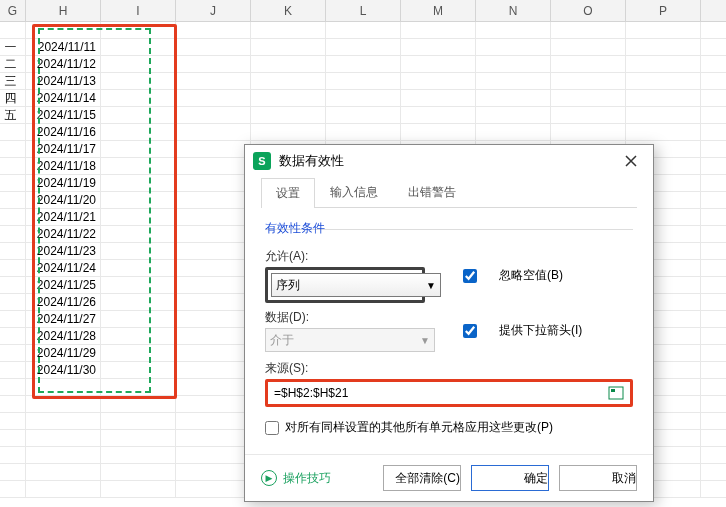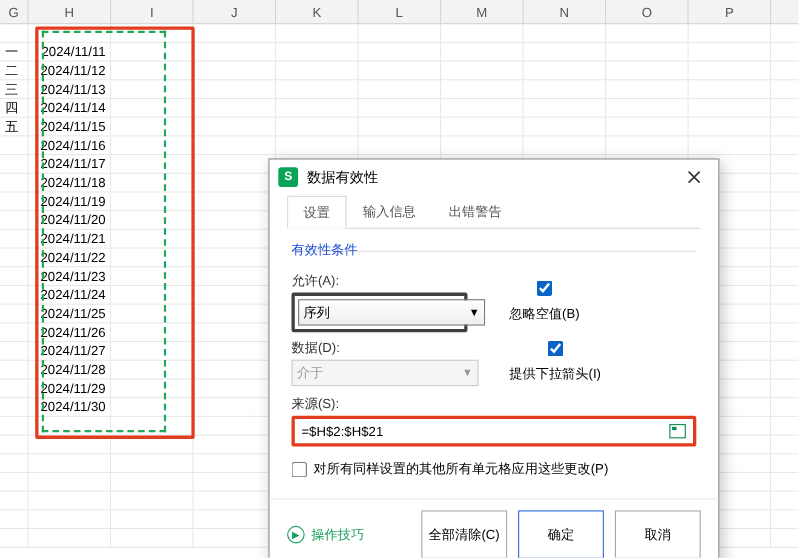--- a/index.html
+++ b/index.html
@@ -36,36 +36,36 @@
 .body { padding: 10px 20px; }
 .fieldset-label { font-size: 12px; color: #1d4ed8; margin-bottom: 6px; }
 .fieldset { border-top: 1px solid #ddd; padding-top: 12px; margin-top: -8px; }
 .formrow { display: flex; align-items: center; margin-top: 6px; gap: 18px; }
 .col-left { width: 180px; }
 .label { font-size: 12px; color: #333; margin-bottom: 2px; display: block; }
 .select { width: 170px; height: 24px; border: 1px solid #7a7a7a; background: linear-gradient(#fff,#eee); font-size: 12px; padding: 0 4px; display: flex; align-items: center; justify-content: space-between; cursor: pointer; }
 .select.disabled { color: #999; background: #f5f5f5; border-color: #ccc; cursor: default; }
 .caret { font-size: 10px; }
 .highlight-allow { border: 3px solid #404040; padding: 3px; width: 160px; border-radius: 2px; }
-.checkbox { display: flex; align-items: center; font-size: 12px; gap: 8px; cursor: pointer; flex-direction: column; }
+.checkbox { display: flex; align-items: center; font-size: 12px; gap: 22px; cursor: pointer; }
 .checkbox input { width: 14px; height: 14px; accent-color: #0a64c8; }
 .source-wrap { margin-top: 8px; }
 .source-input-wrap { display: flex; align-items: center; border: 3px solid #e33b1e; padding: 4px 6px; border-radius: 2px; gap: 16px; }
 .source-input { flex: 1; border: none; outline: none; font-size: 12px; background: transparent; }
 .rangeicon { width: 16px; height: 14px; color: #0a8a4a; cursor: pointer; }
 .rangeicon svg { width: 16px; height: 14px; }
 
 .applyrow { display: flex; align-items: center; font-size: 12px; gap: 6px; margin-top: 12px; }
 .applyrow input { width: 14px; height: 14px; }
 
 .footer { display: flex; align-items: center; padding: 10px 16px; gap: 10px; border-top: 1px solid #e8e8e8; margin-top: 8px; }
 .tips { display: flex; align-items: center; gap: 6px; color: #19a05e; font-size: 12px; cursor: pointer; }
 .tips .circ { width: 16px; height: 16px; border: 1.5px solid #19a05e; border-radius: 50%; display: flex; align-items: center; justify-content: center; font-size: 9px; }
 .spacer { flex: 1; }
-.btn { min-width: 78px; height: 44px; border: 1px solid #aaa; background: #fff; font-size: 12px; cursor: pointer; }
+.btn { min-width: 78px; height: 26px; border: 1px solid #aaa; background: #fff; font-size: 12px; cursor: pointer; text-align: right; }
 .btn.primary { border: 1.5px solid #2a6bd4; }
 </style>
 </head>
 <body>
 
 <div class="sheet">
   <div class="colheaders">
     <div class="colheader g">G</div>
     <div class="colheader">H</div>
     <div class="colheader">I</div>

